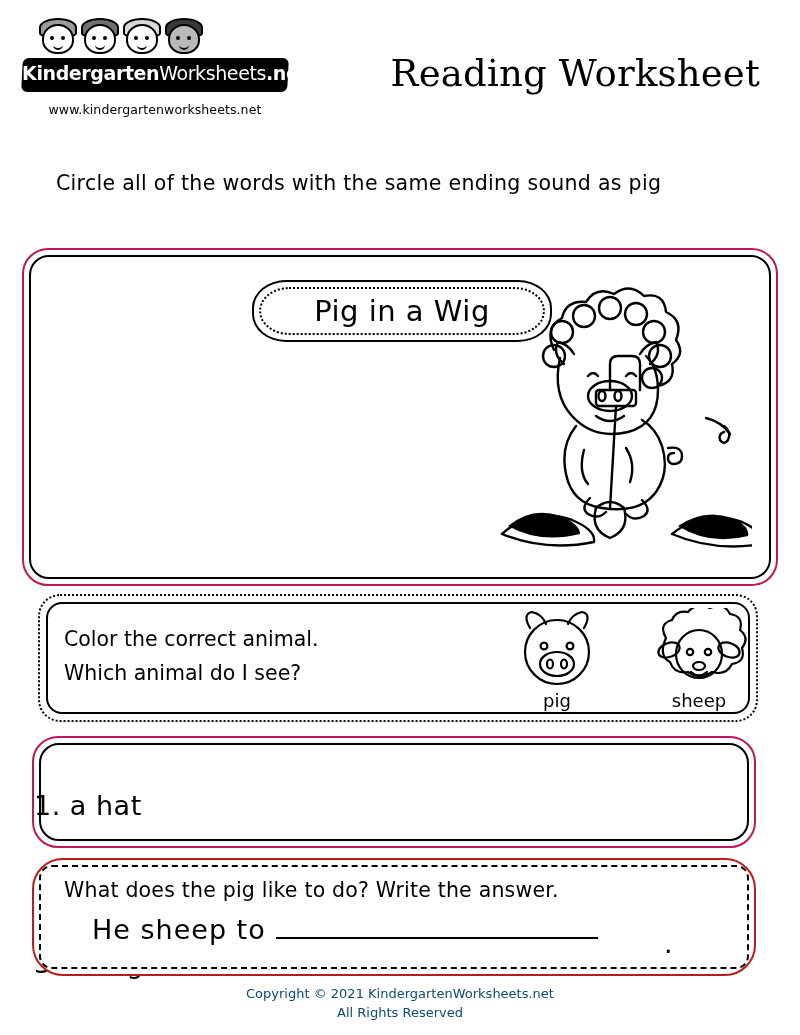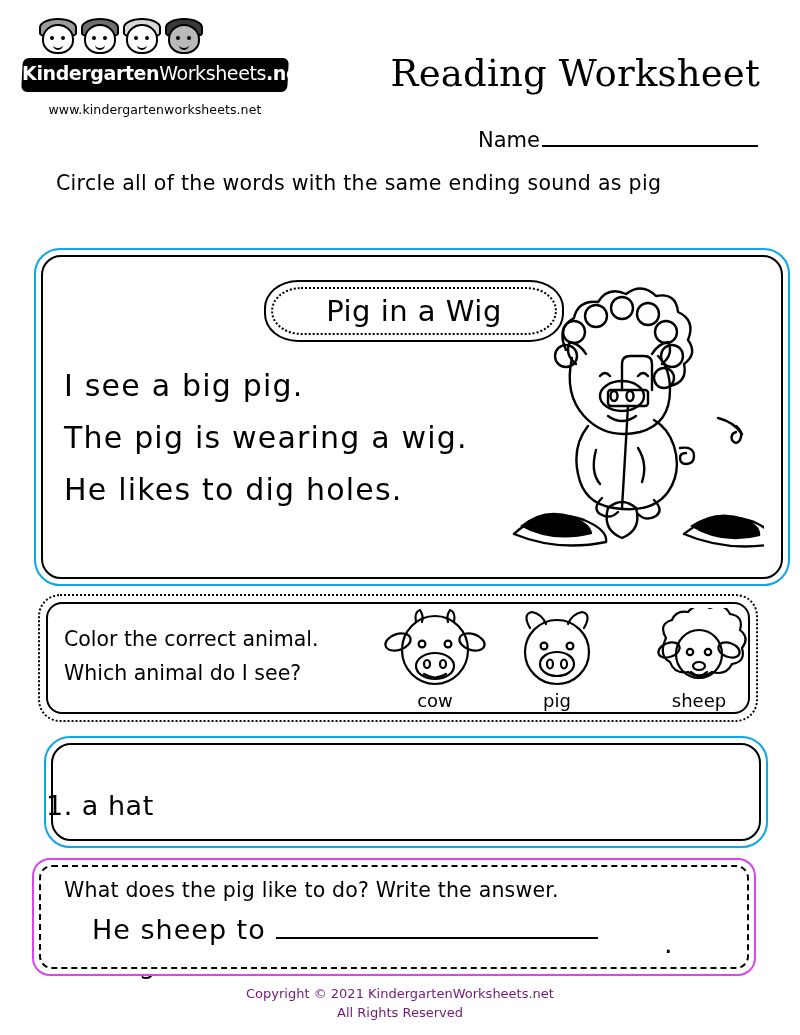--- a/index.html
+++ b/index.html
@@ -155,23 +155,22 @@
     letter-spacing: 0.3px;
   }
 
   
   .box {
     position: absolute;
     box-sizing: border-box;
     background: #fff;
   }
   .scallop {
-    border: 2px solid #0ea5e9;
+    border: 2px solid #be185d;
     border-radius: 26px;
-    margin-left: 12px;
   }
   .scallop::before {
     content: "";
     position: absolute;
     left: 5px; top: 5px; right: 5px; bottom: 5px;
     border: 2px solid #000;
     border-radius: 20px;
     pointer-events: none;
   }
   .dotted {
@@ -180,22 +179,22 @@
   }
   .dotted::before {
     content: "";
     position: absolute;
     left: 6px; top: 6px; right: 6px; bottom: 6px;
     border: 2px solid #000;
     border-radius: 16px;
     pointer-events: none;
   }
   .wavy {
-    border: 2px solid #d946ef;
-    border-radius: 18px;
+    border: 2px solid #b91c1c;
+    border-radius: 31px;
   }
   .wavy::before {
     content: "";
     position: absolute;
     left: 5px; top: 5px; right: 5px; bottom: 5px;
     border: 2px dashed #000;
     border-radius: 13px;
     pointer-events: none;
   }
 
@@ -350,21 +349,21 @@
   }
 
   
   .footer {
     position: absolute;
     left: 0; right: 0;
     top: 984px;
     text-align: center;
     font-size: 13px;
     line-height: 19px;
-    color: #701a75;
+    color: #0c4a6e;
   }
 </style>
 </head>
 <body>
 
 <div class="header">
 
   <div class="logo-block">
     <div class="logo-kids">
       <div class="kid k1">
@@ -399,41 +398,33 @@
     <div class="logo-banner">
       <div class="logo-banner-text">
         <span>Kindergarten</span><span class="light">Worksheets</span><span>.net</span>
       </div>
     </div>
     <div class="logo-url">www.kindergartenworksheets.net</div>
   </div>
 
   <div class="worksheet-title">Reading Worksheet</div>
 
-  <div class="name-line">
-    <span>Name</span><span class="blank"></span>
-  </div>
 </div>
 
 <div class="instructions">
   <div>Circle all of the words with the same ending sound as pig</div>
 </div>
 
 <div class="box scallop" id="passage-box">
 
   <div class="passage-title-bubble">
     <div class="inner"></div>
     <div class="passage-title-text">Pig in a Wig</div>
   </div>
 
-  <div class="passage-lines">
-    <div>I see a big pig.</div>
-    <div>The pig is wearing a wig.</div>
-    <div>He likes to dig holes.</div>
-  </div>
 
   <div class="pig-illustration">
     <svg viewBox="0 0 260 290" width="260" height="290" xmlns="http://www.w3.org/2000/svg">
       <g fill="none" stroke="#000" stroke-width="2.4" stroke-linecap="round" stroke-linejoin="round">
 
         <path d="M62 78 q-10 -22 8 -32 q4 -18 24 -16 q10 -16 28 -8 q16 -12 30 2 q20 -4 22 16 q18 8 10 28 q10 14 -4 24 q4 18 -14 22"></path>
         <circle cx="70" cy="60" r="11"></circle>
         <circle cx="92" cy="44" r="11"></circle>
         <circle cx="118" cy="36" r="11"></circle>
         <circle cx="144" cy="42" r="11"></circle>
@@ -484,38 +475,20 @@
 </div>
 
 <div class="box dotted" id="q1-box">
   <div class="q1-text">
     <div>Color the correct animal.</div>
     <div>Which animal do I see?</div>
   </div>
 
   <div class="animals">
 
-    <div class="animal a1">
-      <svg width="110" height="82" viewBox="0 0 110 82" xmlns="http://www.w3.org/2000/svg">
-        <g fill="none" stroke="#000" stroke-width="2.2" stroke-linecap="round">
-          <ellipse cx="55" cy="42" rx="33" ry="34"></ellipse>
-          <ellipse cx="18" cy="34" rx="13" ry="8" transform="rotate(-18 18 34)"></ellipse>
-          <ellipse cx="92" cy="34" rx="13" ry="8" transform="rotate(18 92 34)"></ellipse>
-          <path d="M36 14 q-2 -10 4 -12 q4 6 2 12"></path>
-          <path d="M74 14 q2 -10 -4 -12 q-4 6 -2 12"></path>
-          <circle cx="42" cy="36" r="3.4"></circle>
-          <circle cx="68" cy="36" r="3.4"></circle>
-          <ellipse cx="55" cy="58" rx="19" ry="13"></ellipse>
-          <ellipse cx="47" cy="56" rx="3" ry="4"></ellipse>
-          <ellipse cx="63" cy="56" rx="3" ry="4"></ellipse>
-          <path d="M44 66 q11 7 22 0"></path>
-        </g>
-      </svg>
-      <div class="label">cow</div>
-    </div>
 
     <div class="animal a2">
       <svg width="110" height="82" viewBox="0 0 110 82" xmlns="http://www.w3.org/2000/svg">
         <g fill="none" stroke="#000" stroke-width="2.2" stroke-linecap="round">
           <circle cx="55" cy="44" r="32"></circle>
           <path d="M28 20 q-8 -14 2 -16 q10 2 14 12"></path>
           <path d="M82 20 q8 -14 -2 -16 q-10 2 -14 12"></path>
           <circle cx="42" cy="38" r="3.4"></circle>
           <circle cx="68" cy="38" r="3.4"></circle>
           <ellipse cx="55" cy="56" rx="17" ry="12"></ellipse>

